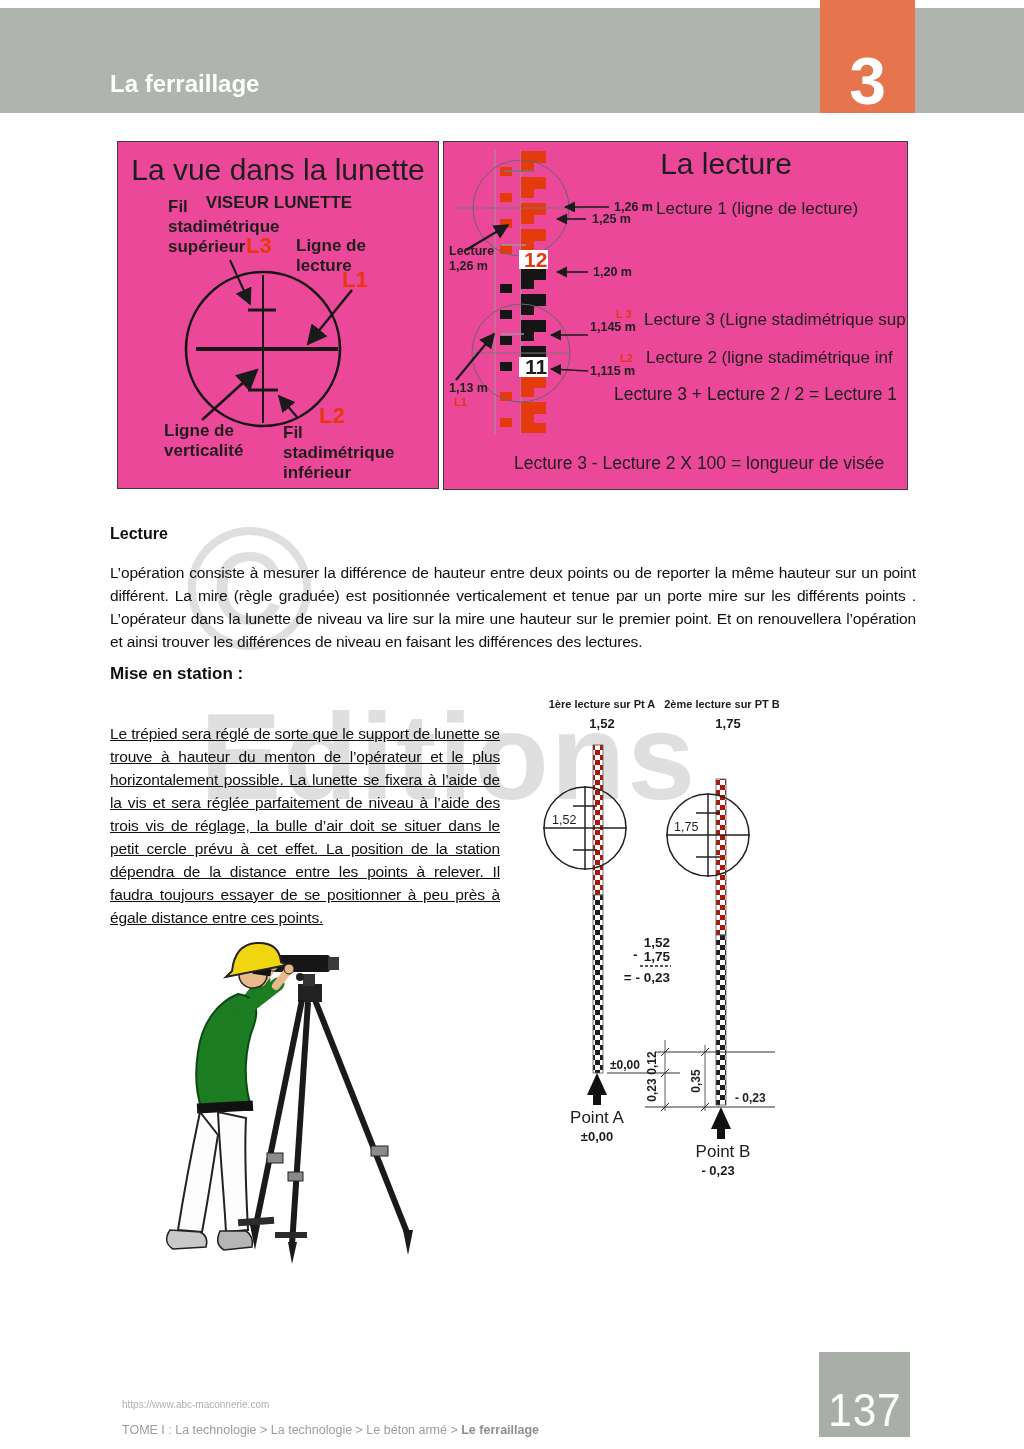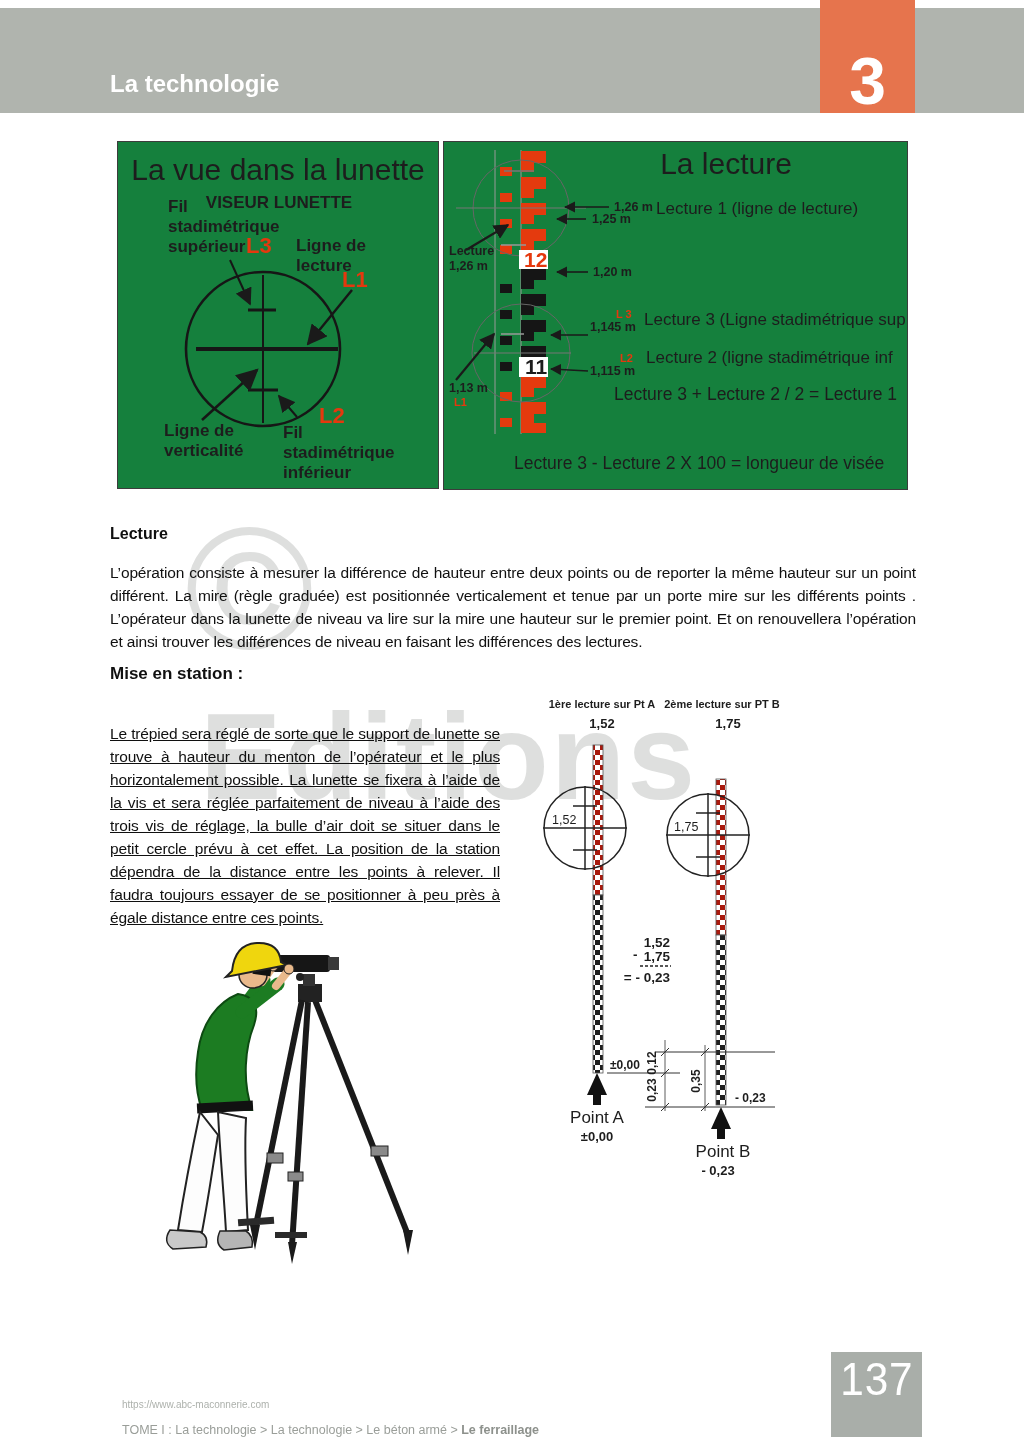--- a/index.html
+++ b/index.html
@@ -12,54 +12,54 @@
   #band-title{left:110px;top:70px;font-size:24px;font-weight:bold;color:#fff;}
   #chapter-box{left:820px;top:0;width:95px;height:113px;background:#e6744d;
                display:flex;align-items:flex-end;justify-content:center;}
   #chapter-box span{font-size:66px;font-weight:bold;color:#fff;line-height:0.95;}
   
   .wm{color:rgba(145,148,145,0.30);font-weight:bold;pointer-events:none;z-index:1;}
   #wm-c{left:185px;top:488px;font-size:175px;font-weight:normal;}
   #wm-1{left:200px;top:646px;font-size:122px;letter-spacing:2px;margin-top:41px;}
   #wm-2{left:200px;top:742px;font-size:158px;letter-spacing:2px;}
   
-  .fig{background:#15803d;border:1px solid #3c3c3c;z-index:2;}
+  .fig{background:#ec4899;border:1px solid #3c3c3c;z-index:2;}
   #fig1{left:117px;top:141px;width:320px;height:346px;}
   #fig2{left:443px;top:141px;width:463px;height:347px;text-align:center;}
   svg{display:block;}
   svg text{font-family:"Liberation Sans",sans-serif;fill:#1d1d1d;}
   .red{fill:#e5380e;}
   
   .h-bold{font-size:16px;font-weight:bold;color:#101010;z-index:2;}
   .para{font-size:15.5px;line-height:23px;letter-spacing:-0.15px;text-align:justify;
         color:#101010;z-index:2;}
   #lecture-par{left:110px;top:561px;width:806px;}
   #lecture-res{left:113px;top:649px;font-size:15.5px;line-height:23px;color:#101010;z-index:2;}
   #mise-par{left:110px;top:722px;width:390px;text-decoration:underline;}
   
   #diagram{left:530px;top:695px;z-index:2;}
   #surveyor{left:140px;top:930px;z-index:2;}
   
   #crumb{left:122px;top:1379px;font-size:12.5px;color:#9a9e99;z-index:2;margin-top:44px;}
   #crumb b{color:#8d918c;}
   #url{left:122px;top:1399px;font-size:10px;color:#adb1ac;z-index:2;}
   #pagebox{left:819px;top:1352px;width:91px;height:85px;background:#a9aea9;
-           display:flex;align-items:flex-start;justify-content:center;z-index:2;margin-left:12px;}
+           display:flex;align-items:flex-end;justify-content:center;z-index:2;}
   #pagebox span{color:#fff;font-size:46px;transform:scaleX(0.92);letter-spacing:1px;}
 </style>
 </head>
 <body>
 
 <div id="page">
 
   <div class="abs wm" id="wm-c">©</div>
   <div class="abs wm" id="wm-1">Editions</div>
 
   <div class="abs" id="band"></div>
-  <div class="abs nowrap" id="band-title">La technologie</div>
+  <div class="abs nowrap" id="band-title">La ferraillage</div>
   <div class="abs" id="chapter-box">
     <span>3</span>
   </div>
 
   <div class="abs fig" id="fig1">
     <svg width="318" height="344" viewBox="0 0 318 344">
       <defs>
         <marker id="ah1" viewBox="0 0 10 10" refX="9" refY="5" markerWidth="8.5" markerHeight="8.5" orient="auto">
           <path d="M0,0 L10,5 L0,10 z" fill="#1a1a1a"></path>
         </marker>

